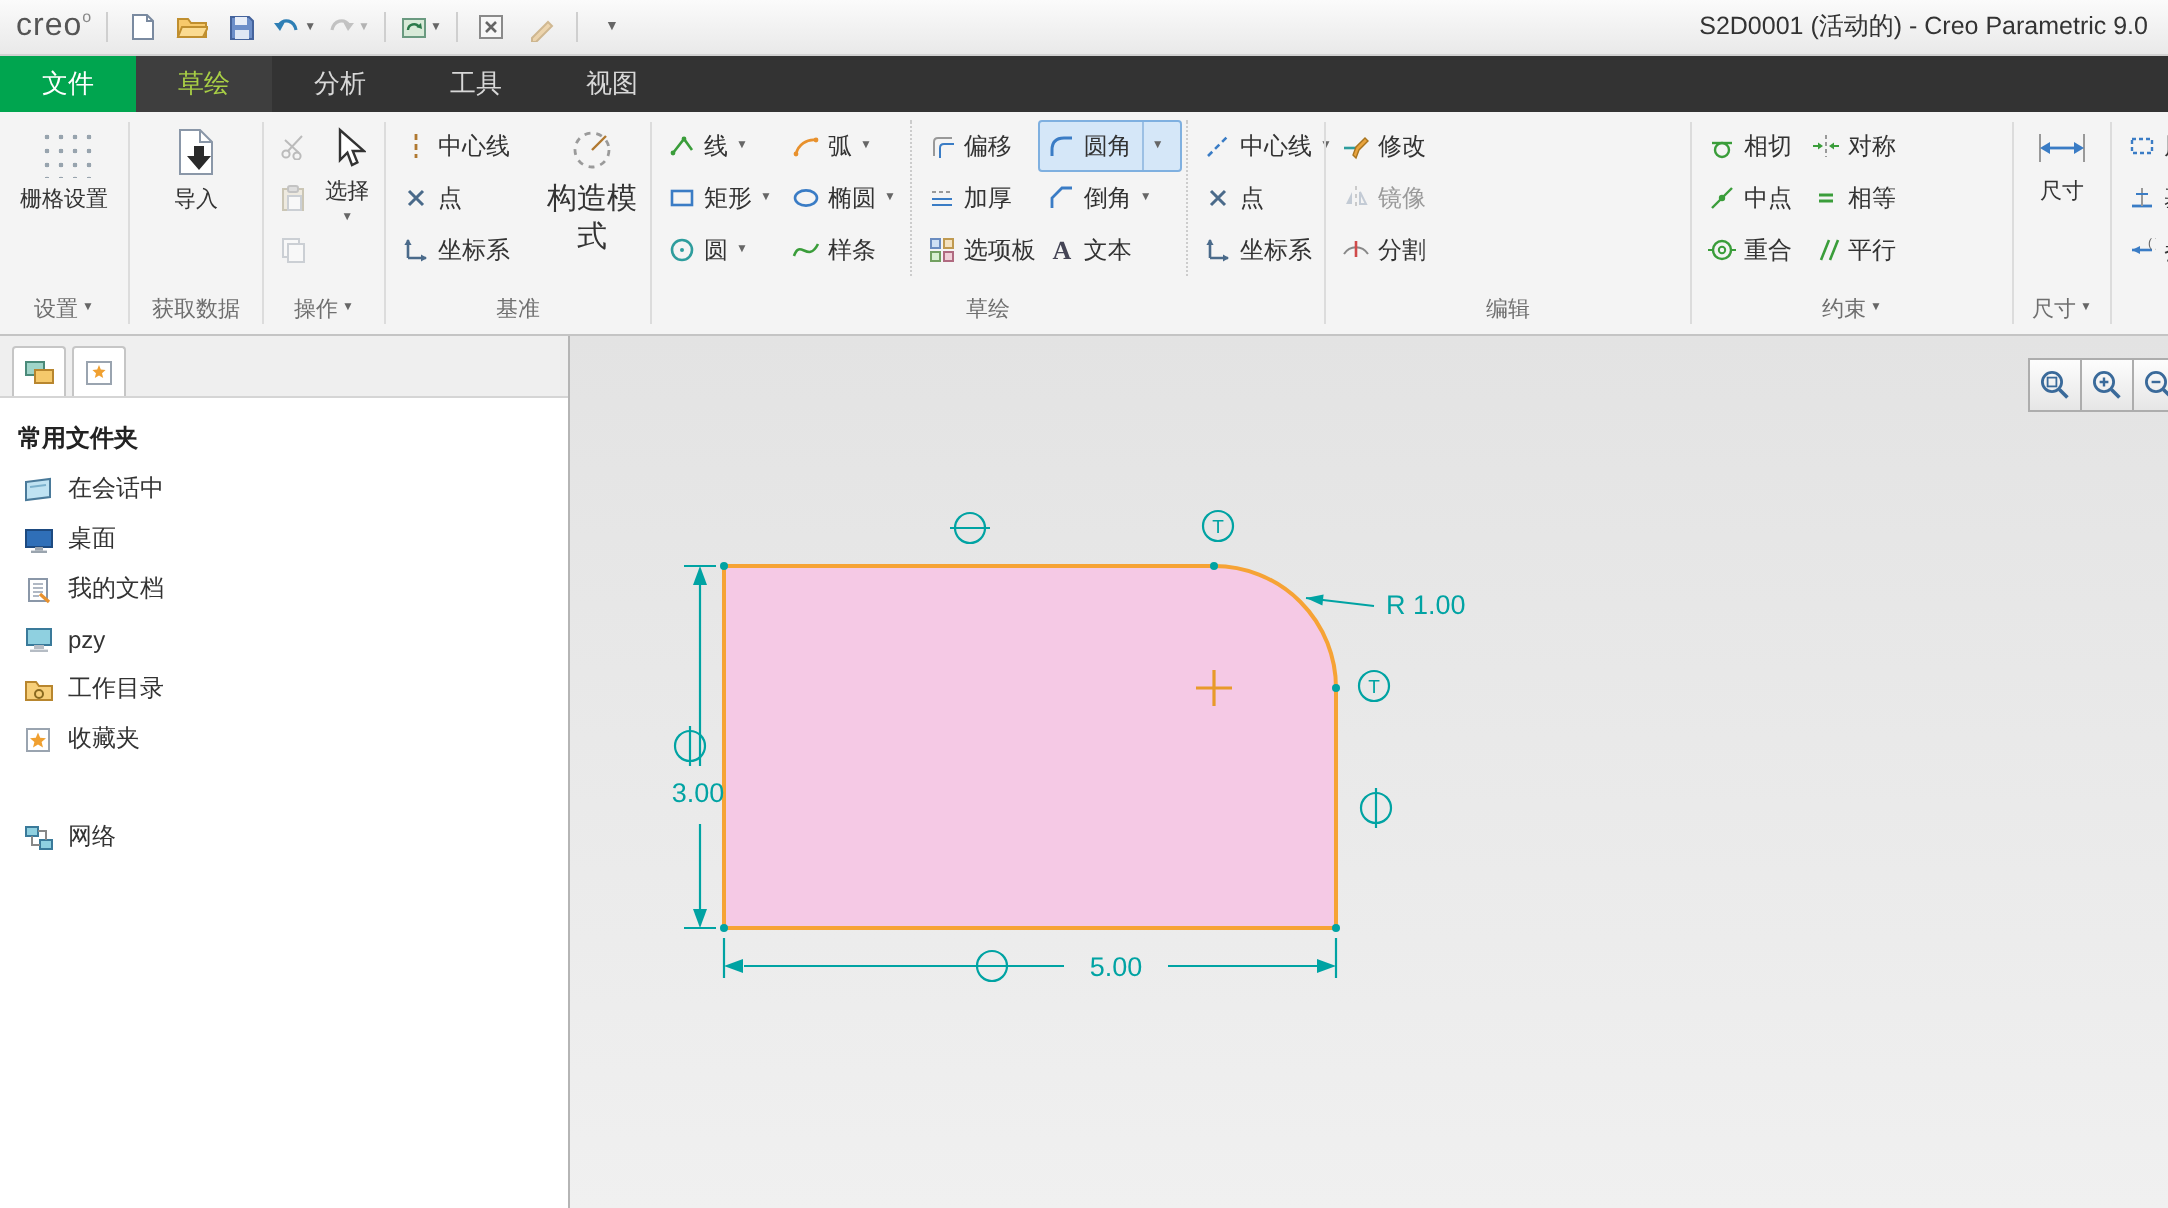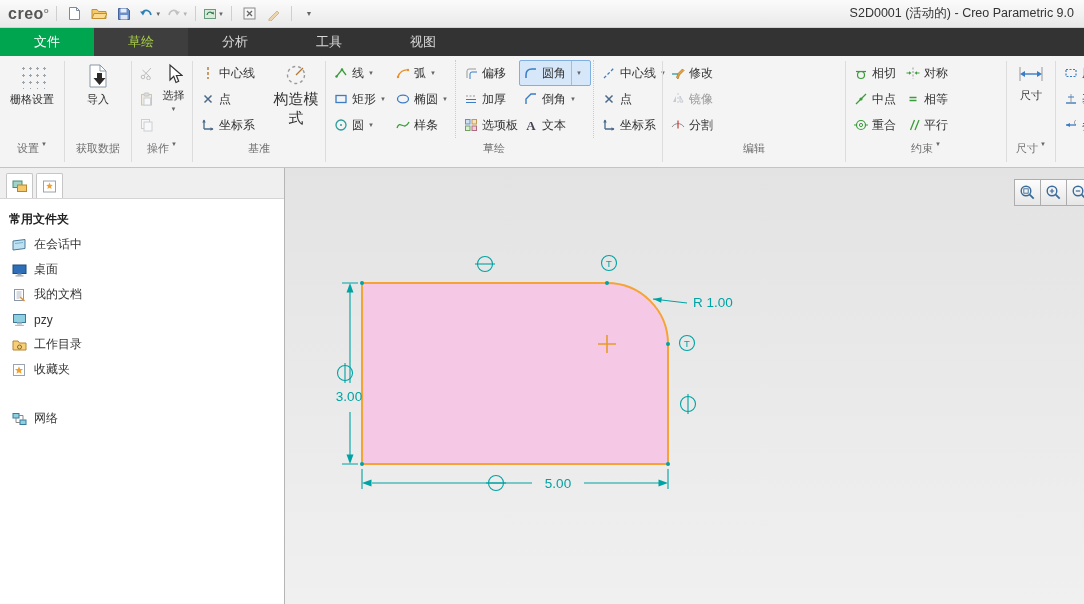--- a/index.html
+++ b/index.html
@@ -1,37 +1,37 @@
 <!DOCTYPE html>
 <html><head>
 <meta charset="utf-8">
 <style>
 *{margin:0;padding:0;box-sizing:border-box}
 html,body{width:1084px;height:604px;overflow:hidden;background:#fff;
   font-family:"Liberation Sans","DejaVu Sans",sans-serif;font-size:12px;color:#333}
 
 .titlebar{height:28px;display:flex;align-items:center;gap:5px;padding:0 8px;
   background:linear-gradient(#fbfbfb,#e9e9e9);border-bottom:1px solid #d2d2d2}
-.logo{font-size:16px;font-weight:bold;color:#555;letter-spacing:.5px}
+.logo{font-size:16px;font-weight:normal;color:#555;letter-spacing:.5px}
 .logo sup{font-size:8px;color:#888}
 .tb-btn{height:20px;min-width:20px;display:inline-flex;align-items:center;justify-content:center;gap:1px;border-radius:2px}
 .tb-sep{width:1px;height:15px;background:#cfcfcf;margin:0 2px}
 .carat{font-size:6px;color:#666;line-height:1}
 .dis{opacity:.45}
 .title-text{margin-left:auto;color:#333;font-size:12.5px;white-space:nowrap;padding-right:2px}
 
 .tabbar{height:28px;background:#333;display:flex}
-.tab{padding:0 34px;display:flex;align-items:center;font-size:13px;color:#d8d8d8;cursor:default}
+.tab{padding:0 21px;display:flex;align-items:center;font-size:13px;color:#d8d8d8;cursor:default}
 .tab-file{background:#00a54f;color:#fff}
 .tab-active{background:#3e3e3e;color:#a8cf45}
 
 .ribbon{height:112px;background:#f4f4f4;border-bottom:1px solid #c4c4c4;display:flex;overflow:hidden}
 .rgroup{display:flex;flex-direction:column;flex:none}
 .rbody{height:85px;display:flex;padding:4px 3px 0;align-items:flex-start}
-.glabel{height:26px;display:flex;justify-content:center;gap:2px;font-size:11px;color:#6f6f6f}
+.glabel{height:26px;display:flex;align-items:center;justify-content:center;gap:2px;font-size:11px;color:#6f6f6f}
 .gsep{width:1px;background:#dcdcdc;margin:5px 0;flex:none}
 .rcol{display:flex;flex-direction:column}
 .rcol.dotsep{border-left:1px dotted #ccc;padding-left:3px;margin-left:2px}
 .sbtn{height:26px;display:flex;align-items:center;gap:4px;padding:0 4px;white-space:nowrap;border:1px solid transparent;border-radius:2px}
 .sbtn svg{flex:none}
 .sbtn.disabled{color:#9a9a9a}
 .sbtn.disabled svg{opacity:.45}
 .sel{background:#d5e7f8;border:1px solid #7fb0e0}
 .split{border-left:1px solid #9cc0e4;padding-left:4px;margin-left:1px;align-self:stretch;display:flex;align-items:center}
 .bigbtn{width:56px;display:flex;flex-direction:column;align-items:center;gap:3px;padding-top:3px;font-size:11px;text-align:center}

